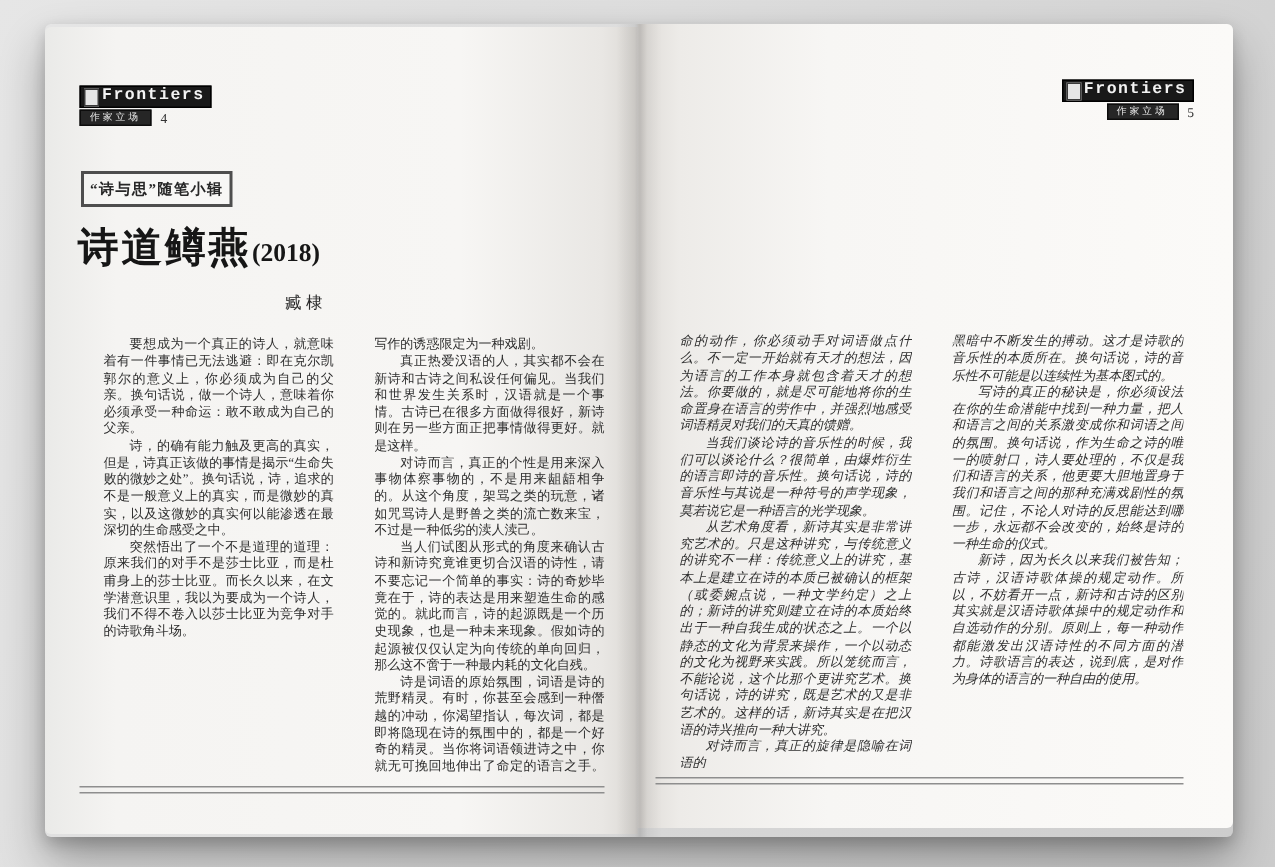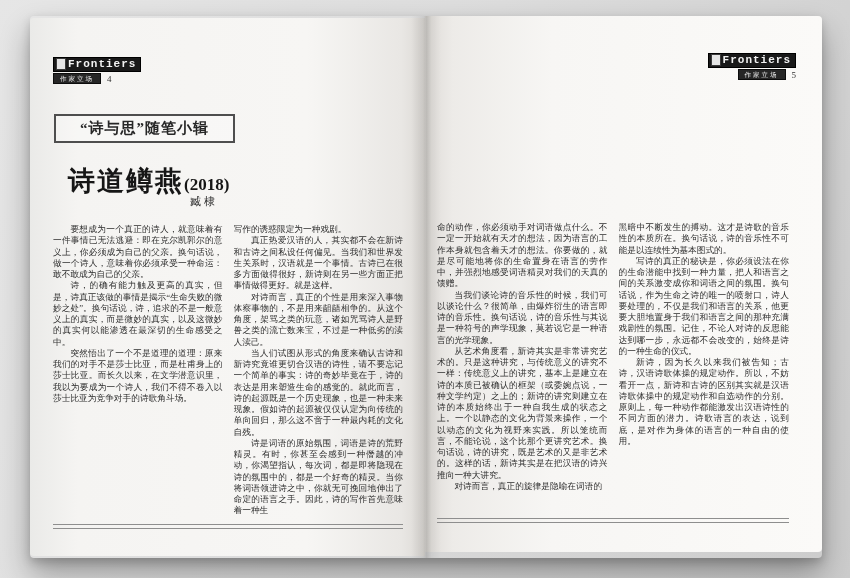--- a/index.html
+++ b/index.html
@@ -30,47 +30,47 @@
     pointer-events:none;z-index:5;
   }
   
   .logo{position:absolute;display:flex;flex-direction:column;gap:1px;}
   .logo.l{left:23px;top:39px;align-items:flex-start;}
   .logo.r{right:26px;top:37px;align-items:flex-end;}
   .logo-main{
     background:#191919;color:#f3f3f3;border:1px solid #000;
     font-family:"Liberation Mono","DejaVu Sans Mono",monospace;
     font-weight:bold;font-size:11px;line-height:13px;letter-spacing:1px;
-    padding:0 4px 0 2px;display:flex;align-items:flex-start;gap:2px;
+    padding:0 4px 0 2px;display:flex;align-items:flex-end;gap:2px;
   }
   .logo-badge{width:8px;height:10px;background:#e5e5e5;border:1px solid #3a3a3a;display:inline-block;}
   .logo-subrow{display:flex;align-items:center;gap:6px;}
   .logo-sub{
     background:#262626;color:#ededed;border:1px solid #0c0c0c;
     font-family:"Liberation Sans","DejaVu Sans",sans-serif;
     font-size:6.5px;line-height:9px;letter-spacing:2px;padding:0 6px;
   }
   .pagenum{font-size:9px;color:#333;}
   
   .series-box{
     position:absolute;left:24px;top:96px;
     border:2px solid #4e4e4e;color:#272727;background:rgba(255,255,255,0.25);
-    font-weight:bold;font-size:15px;letter-spacing:1px;padding:3px 24px;
+    font-weight:bold;font-size:10px;letter-spacing:1px;padding:3px 4px;
   }
   .title{
-    position:absolute;left:22px;top:129px;margin:16px;
+    position:absolute;left:22px;top:129px;margin:0;
     font-size:27px;font-weight:bold;color:#161616;letter-spacing:2px;
   }
   .title .year{font-size:17px;letter-spacing:0;}
   .author{position:absolute;left:160px;top:176px;font-size:11px;color:#2a2a2a;letter-spacing:3px;}
   
   .cols{position:absolute;display:flex;gap:11px;overflow:hidden;}
   .cols.lp{left:23px;top:206px;width:350px;height:294px;}
-  .cols.rp{left:12px;top:206px;width:352px;height:290px;}
-  .col{flex:1;overflow:hidden;}
+  .cols.rp{left:12px;top:206px;width:352px;height:290px;font-style:italic;}
+  .col{flex:1;overflow:hidden;margin-left:16px;}
   .col p{
     margin:0;font-size:8.7px;line-height:11.25px;color:#2e2e2e;
     text-align:justify;text-indent:2em;
   }
   .col p.cont{text-indent:0;}
   .rule2{position:absolute;height:3px;border-top:1px solid #8e8e8e;border-bottom:1px solid #8e8e8e;}
   .rule2.lp{left:23px;width:350px;top:506px;}
   .rule2.rp{left:12px;width:352px;top:502px;}
 </style>
 </head>

